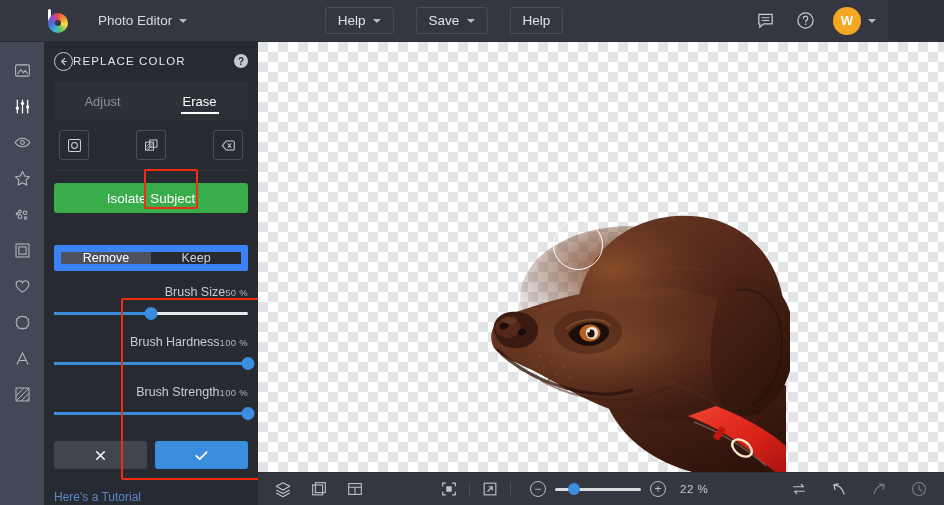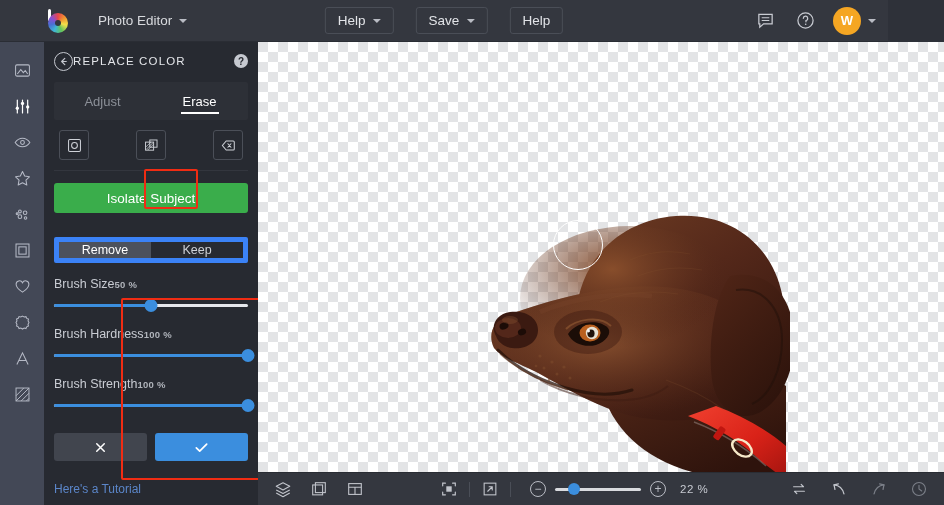--- a/index.html
+++ b/index.html
@@ -128,35 +128,35 @@
 
   .isolate-btn {
     margin: 12px 0 0 0; height: 30px; width: 100%;
     background: #3aad4b; color: #ffffff; font-size: 13.5px;
     border: none; border-radius: 3px; cursor: pointer;
     display: flex; align-items: center; justify-content: center;
     font-family: "Liberation Sans", sans-serif;
   }
 
   .segmented {
-    display: flex; margin-top: 24px; height: 26px;
-    border: 5px solid #3b82f6; border-radius: 2px; overflow: hidden;
+    display: flex; margin-top: 32px; height: 26px;
+    border: 7px solid #3b82f6; border-radius: 2px; overflow: hidden;
   }
   .seg {
     flex: 1; display: flex; align-items: center; justify-content: center;
     font-size: 12.5px; color: #cdd0d6; cursor: pointer; background: transparent;
   }
   .seg.active { background: #4c515c; color: #ffffff; }
 
   .slider-group { margin-top: 14px; }
   .slider-label-row {
-    display: flex; justify-content: flex-start; align-items: baseline;
+    display: flex; justify-content: flex-end; align-items: baseline;
   }
   .sl-name { font-size: 12.5px; color: #c9ccd3; }
-  .sl-val { font-size: 9.5px; color: #b0b4bb; letter-spacing: .3px; font-weight: bold; }
+  .sl-val { font-size: 9.5px; color: #b0b4bb; letter-spacing: .3px; }
   .track {
     position: relative; height: 16px; margin-top: 6px;
   }
   .track .bar-bg {
     position: absolute; top: 7px; left: 0; right: 0; height: 2.5px; background: #e6e8ec; border-radius: 2px;
   }
   .track .bar-fill {
     position: absolute; top: 7px; left: 0; height: 2.5px; background: #3b8ede; border-radius: 2px;
   }
   .track .thumb {

